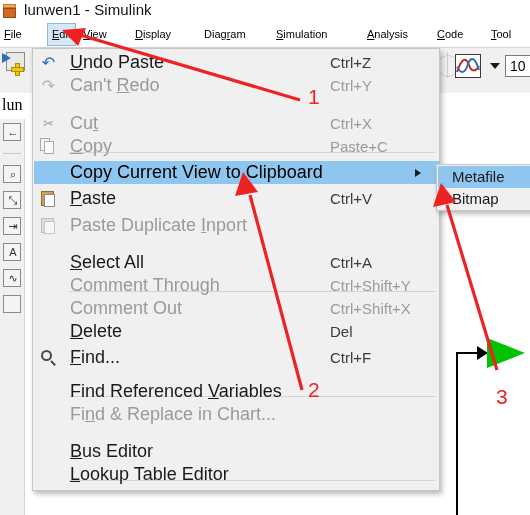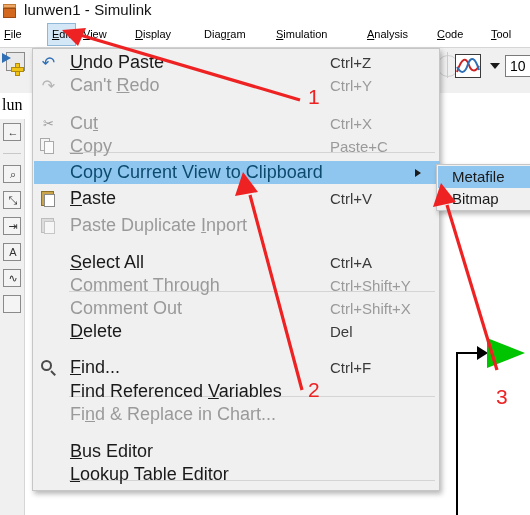--- a/index.html
+++ b/index.html
@@ -160,21 +160,21 @@
   .mi .lbl{
     position:absolute;left:36px;top:0;height:23px;line-height:23px;
     font-size:18px;color:#1a1a1a;white-space:nowrap;
   }
   .mi .acc{
     position:absolute;left:296px;top:0;height:23px;line-height:23px;
     font-size:15px;color:#3a3a3a;white-space:nowrap;
   }
   .mi.disabled .lbl,.mi.disabled .acc{color:#9a9a9a;}
   .mi.sel{background:#8fc6ef;}
-  .mi.sel .lbl{color:#0c4a6e;text-align:center;}
+  .mi.sel .lbl{color:#000000;text-align:center;}
   .mi .sub-caret{
     position:absolute;left:381px;top:8px;width:0;height:0;
     border-top:4px solid transparent;border-bottom:4px solid transparent;border-left:6px solid #1a1a1a;
   }
   .msep{
     position:absolute;left:36px;width:366px;height:1px;background:#d4d4d4;
   }
   .ul{text-decoration:underline;}
 
   
@@ -348,21 +348,21 @@
       <div class="acc">Ctrl+Shift+Y</div>
     </div>
     <div class="mi disabled" style="top: 248px;">
       <div class="lbl">Comment Out</div>
       <div class="acc">Ctrl+Shift+X</div>
     </div>
     <div class="mi" style="top: 271px;">
       <div class="lbl"><span class="ul">D</span>elete</div>
       <div class="acc">Del</div>
     </div>
-    <div class="mi" style="top: 307px;">
+    <div class="mi" style="top: 297px;">
       <div class="ico ic-find">
         <div class="ring"></div>
         <div class="hdl"></div>
       </div>
       <div class="lbl"><span class="ul">F</span>ind...</div>
       <div class="acc">Ctrl+F</div>
     </div>
     <div class="mi" style="top: 331px;">
       <div class="lbl">Find Referenced <span class="ul">V</span>ariables</div>
     </div>

